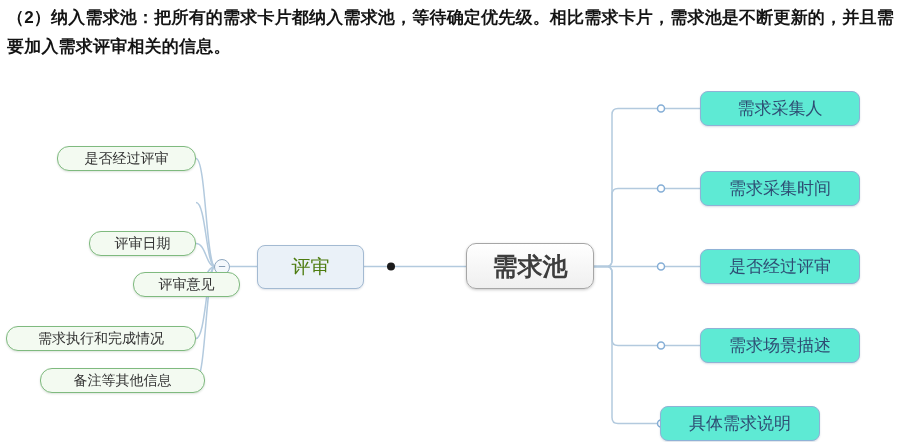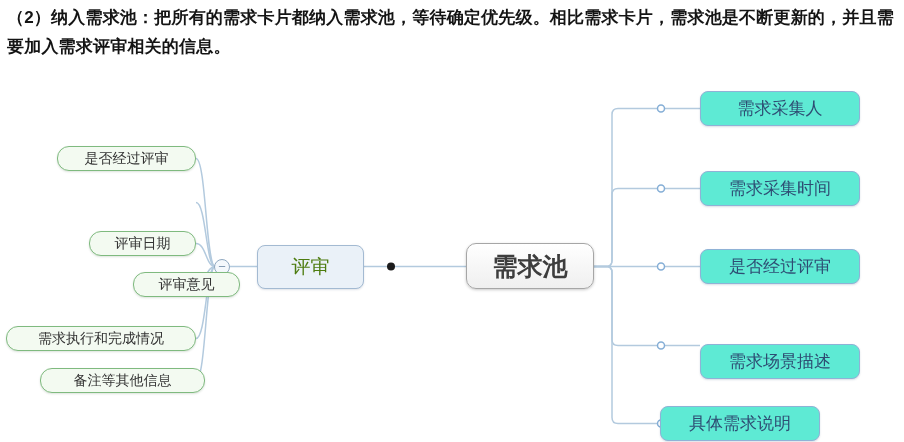--- a/index.html
+++ b/index.html
@@ -68,21 +68,21 @@
     background: #5eead4;
     border-radius: 8px;
     font-size: 17px;
     font-weight: 500;
     color: #2e4d73;
     box-shadow: 0 1px 2px rgba(40,70,110,.18);
   }
   .rn0 { left: 700px; top: 91px; }
   .rn1 { left: 700px; top: 171px; }
   .rn2 { left: 700px; top: 249px; }
-  .rn3 { left: 700px; top: 328px; margin-top: 16px; }
+  .rn3 { left: 700px; top: 328px; }
   .rn4 { left: 660px; top: 406px; }
 
   
   .review {
     left: 257px; top: 245px;
     width: 107px; height: 44px;
     border: 1.5px solid #a3bad2;
     background: #eaf1f8;
     border-radius: 8px;
     font-size: 19px;

